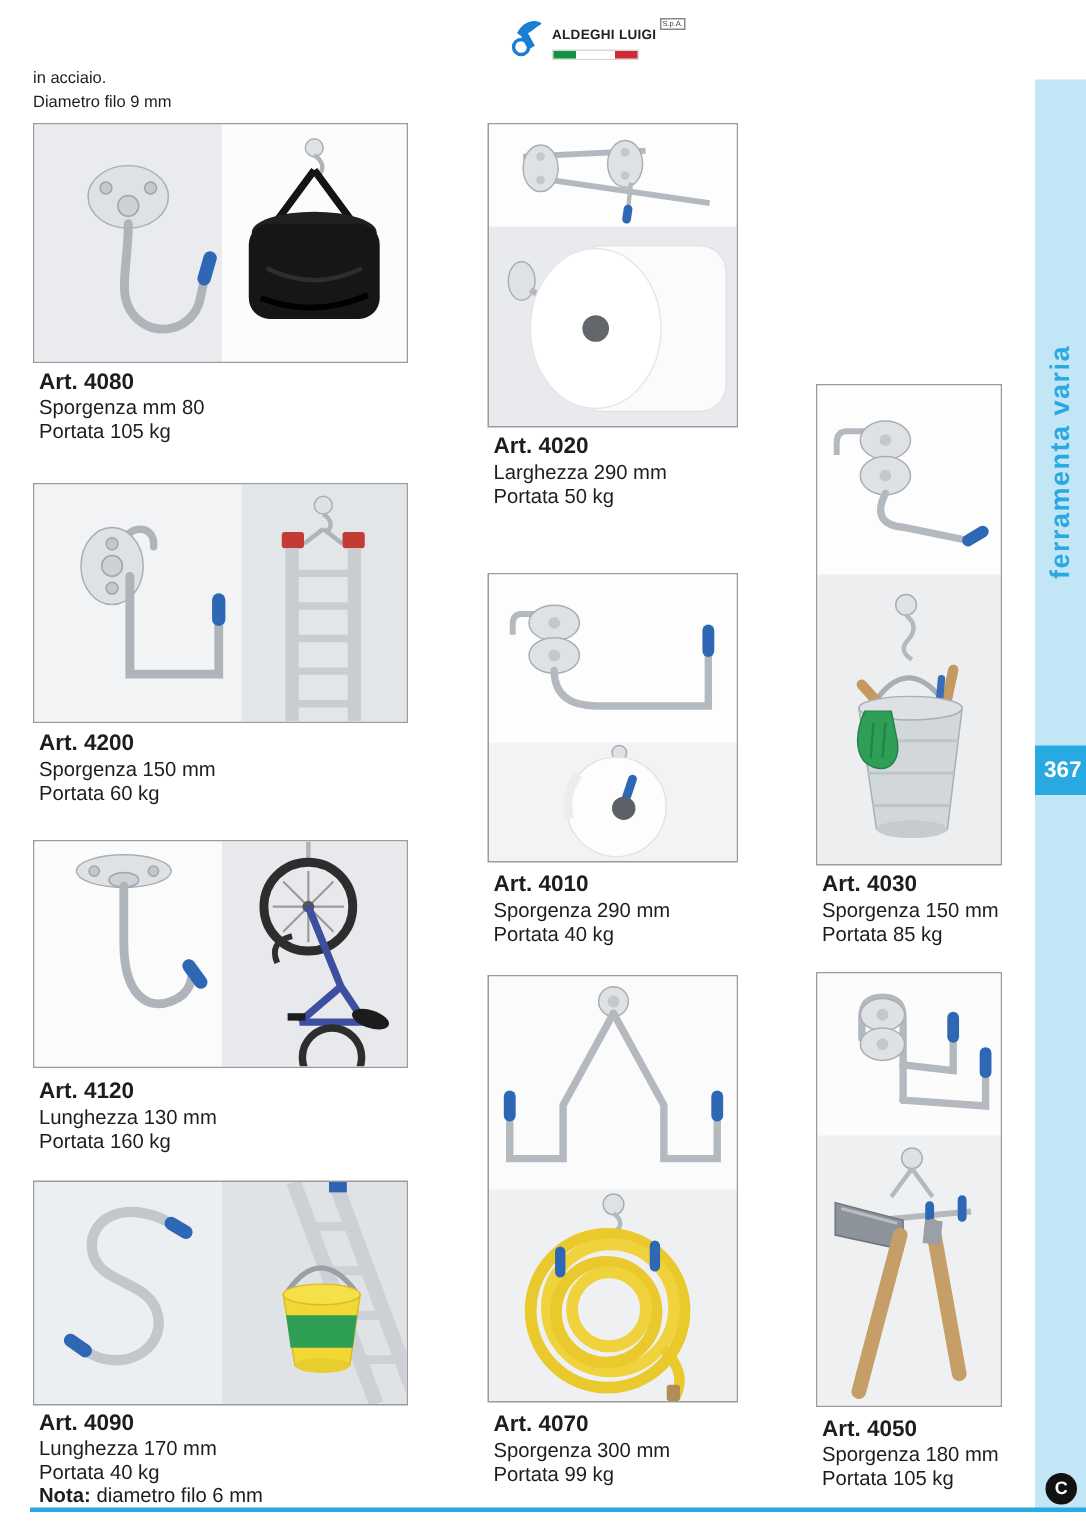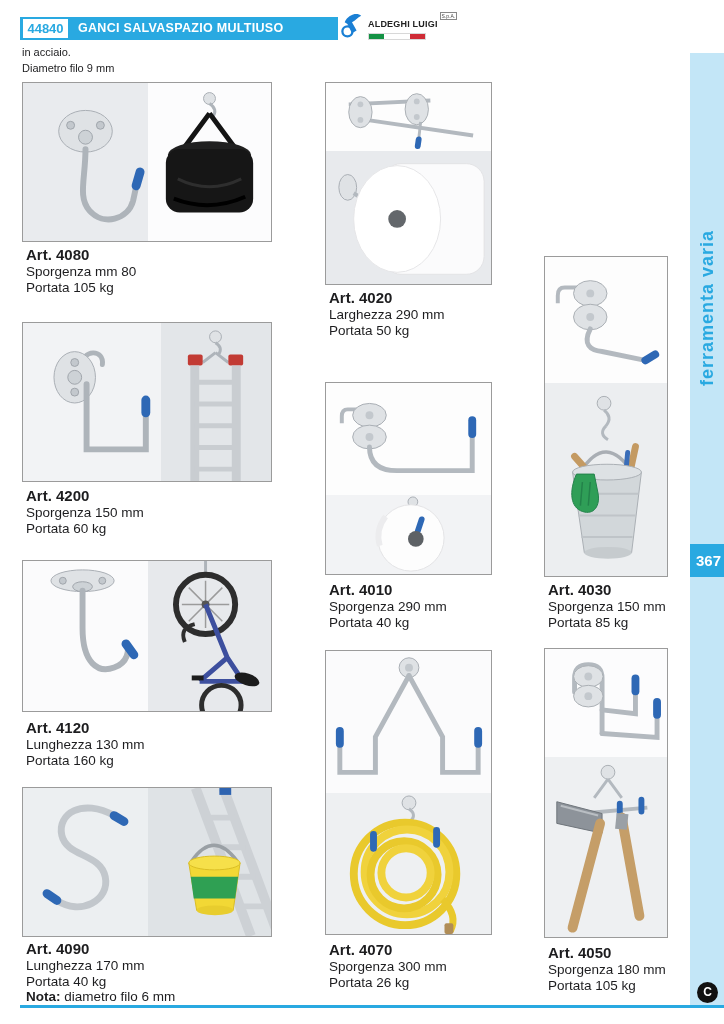--- a/index.html
+++ b/index.html
@@ -21,43 +21,39 @@
   .flag .w{flex:1;background:#fff;}
   .flag .r{width:15px;background:#cf2b36;}
   
   .intro{position:absolute;left:22px;top:44px;font-size:11px;line-height:16px;}
   
   .side-strip{position:absolute;left:690px;top:53px;width:34px;height:955px;background:var(--sidebar-bg,#c3e6f7);}
   .side-label{position:absolute;left:4px;top:115px;height:280px;width:26px;display:flex;align-items:center;justify-content:center;
       writing-mode:vertical-rl;transform:rotate(180deg);font-size:18px;font-weight:bold;
       color:var(--accent,#29a9e1);letter-spacing:1px;white-space:nowrap;}
   .page-num{position:absolute;left:0;top:444px;width:34px;height:33px;background:var(--accent,#29a9e1);
-      color:#fff;font-weight:bold;font-size:15px;line-height:33px;padding-left:6px;box-sizing:border-box;margin-top:47px;}
+      color:#fff;font-weight:bold;font-size:15px;line-height:33px;padding-left:6px;box-sizing:border-box;}
   
   .cell{position:absolute;border:1px solid var(--border,#9b9b9b);box-sizing:border-box;background:#fff;}
   .ph{position:absolute;overflow:hidden;}
   .ph svg{display:block;}
   
   .caption{position:absolute;font-size:13.5px;line-height:16px;}
   .caption .art{font-weight:bold;font-size:15px;line-height:18px;}
   .caption .nota b{font-weight:bold;}
   
   .bottom-rule{position:absolute;left:20px;top:1005px;width:704px;height:3px;background:var(--accent,#29a9e1);}
   .corner-logo{position:absolute;left:697px;top:982px;width:21px;height:21px;border-radius:50%;background:#111;
       color:#fff;font-weight:bold;font-size:12px;text-align:center;line-height:21px;}
 </style>
 </head>
 <body>
 
 <div class="page">
 
-  <div class="header-bar">
-    <span class="code-box">44840</span>
-    <span class="header-title">GANCI SALVASPAZIO MULTIUSO</span>
-  </div>
 
   <div class="brand">
     <span class="brand-mark">
       <svg viewBox="0 0 24 30" width="22" height="28">
         <circle cx="7" cy="23" r="5.5" fill="none" stroke="#1a7fd4" stroke-width="2.5"></circle>
         <path d="M4,13 C8,4 18,2 22,6 C18,8 16,11 12,13 L17,22 L12,25 L7,15 Z" fill="#1a7fd4"></path>
       </svg>
     </span>
     <span class="brand-text">
       <span class="brand-name">ALDEGHI LUIGI</span><span class="brand-suffix">S.p.A.</span>
@@ -276,21 +272,21 @@
         <circle cx="81" cy="81" r="25" fill="none" stroke="#f0d23c" stroke-width="8"></circle>
         <path d="M118,108 Q134,124 126,140" stroke="#e9c92c" stroke-width="7" fill="none"></path>
         <rect x="120" y="132" width="9" height="11" rx="2" fill="#b08d57"></rect>
         <path d="M48,42 L48,56 M112,38 L112,52" stroke="#2e68b5" stroke-width="7" stroke-linecap="round"></path>
       </svg>
     </div>
   </figure>
   <div class="caption" style="left:329px;top:941px">
     <div class="art">Art. 4070</div>
     <div>Sporgenza 300 mm</div>
-    <div>Portata 26 kg</div>
+    <div>Portata 99 kg</div>
   </div>
 
   <figure class="cell" style="left:544px;top:256px;width:124px;height:321px;margin:0">
     <div class="ph" style="left:0;top:0;width:122px;height:126px;background:#fdfdfd">
       <svg viewBox="0 0 124 126" width="122" height="126">
         <path d="M36,30 L20,30 Q13,30 13,38 L13,46" fill="none" stroke="#b3b9bf" stroke-width="4"></path>
         <ellipse cx="46" cy="36" rx="17" ry="13" fill="#dfe2e5" stroke="#a9aeb4"></ellipse>
         <ellipse cx="46" cy="60" rx="17" ry="13" fill="#dfe2e5" stroke="#a9aeb4"></ellipse>
         <circle cx="46" cy="36" r="4" fill="#c3c8cd"></circle>
           <circle cx="46" cy="60" r="4" fill="#c3c8cd"></circle>

